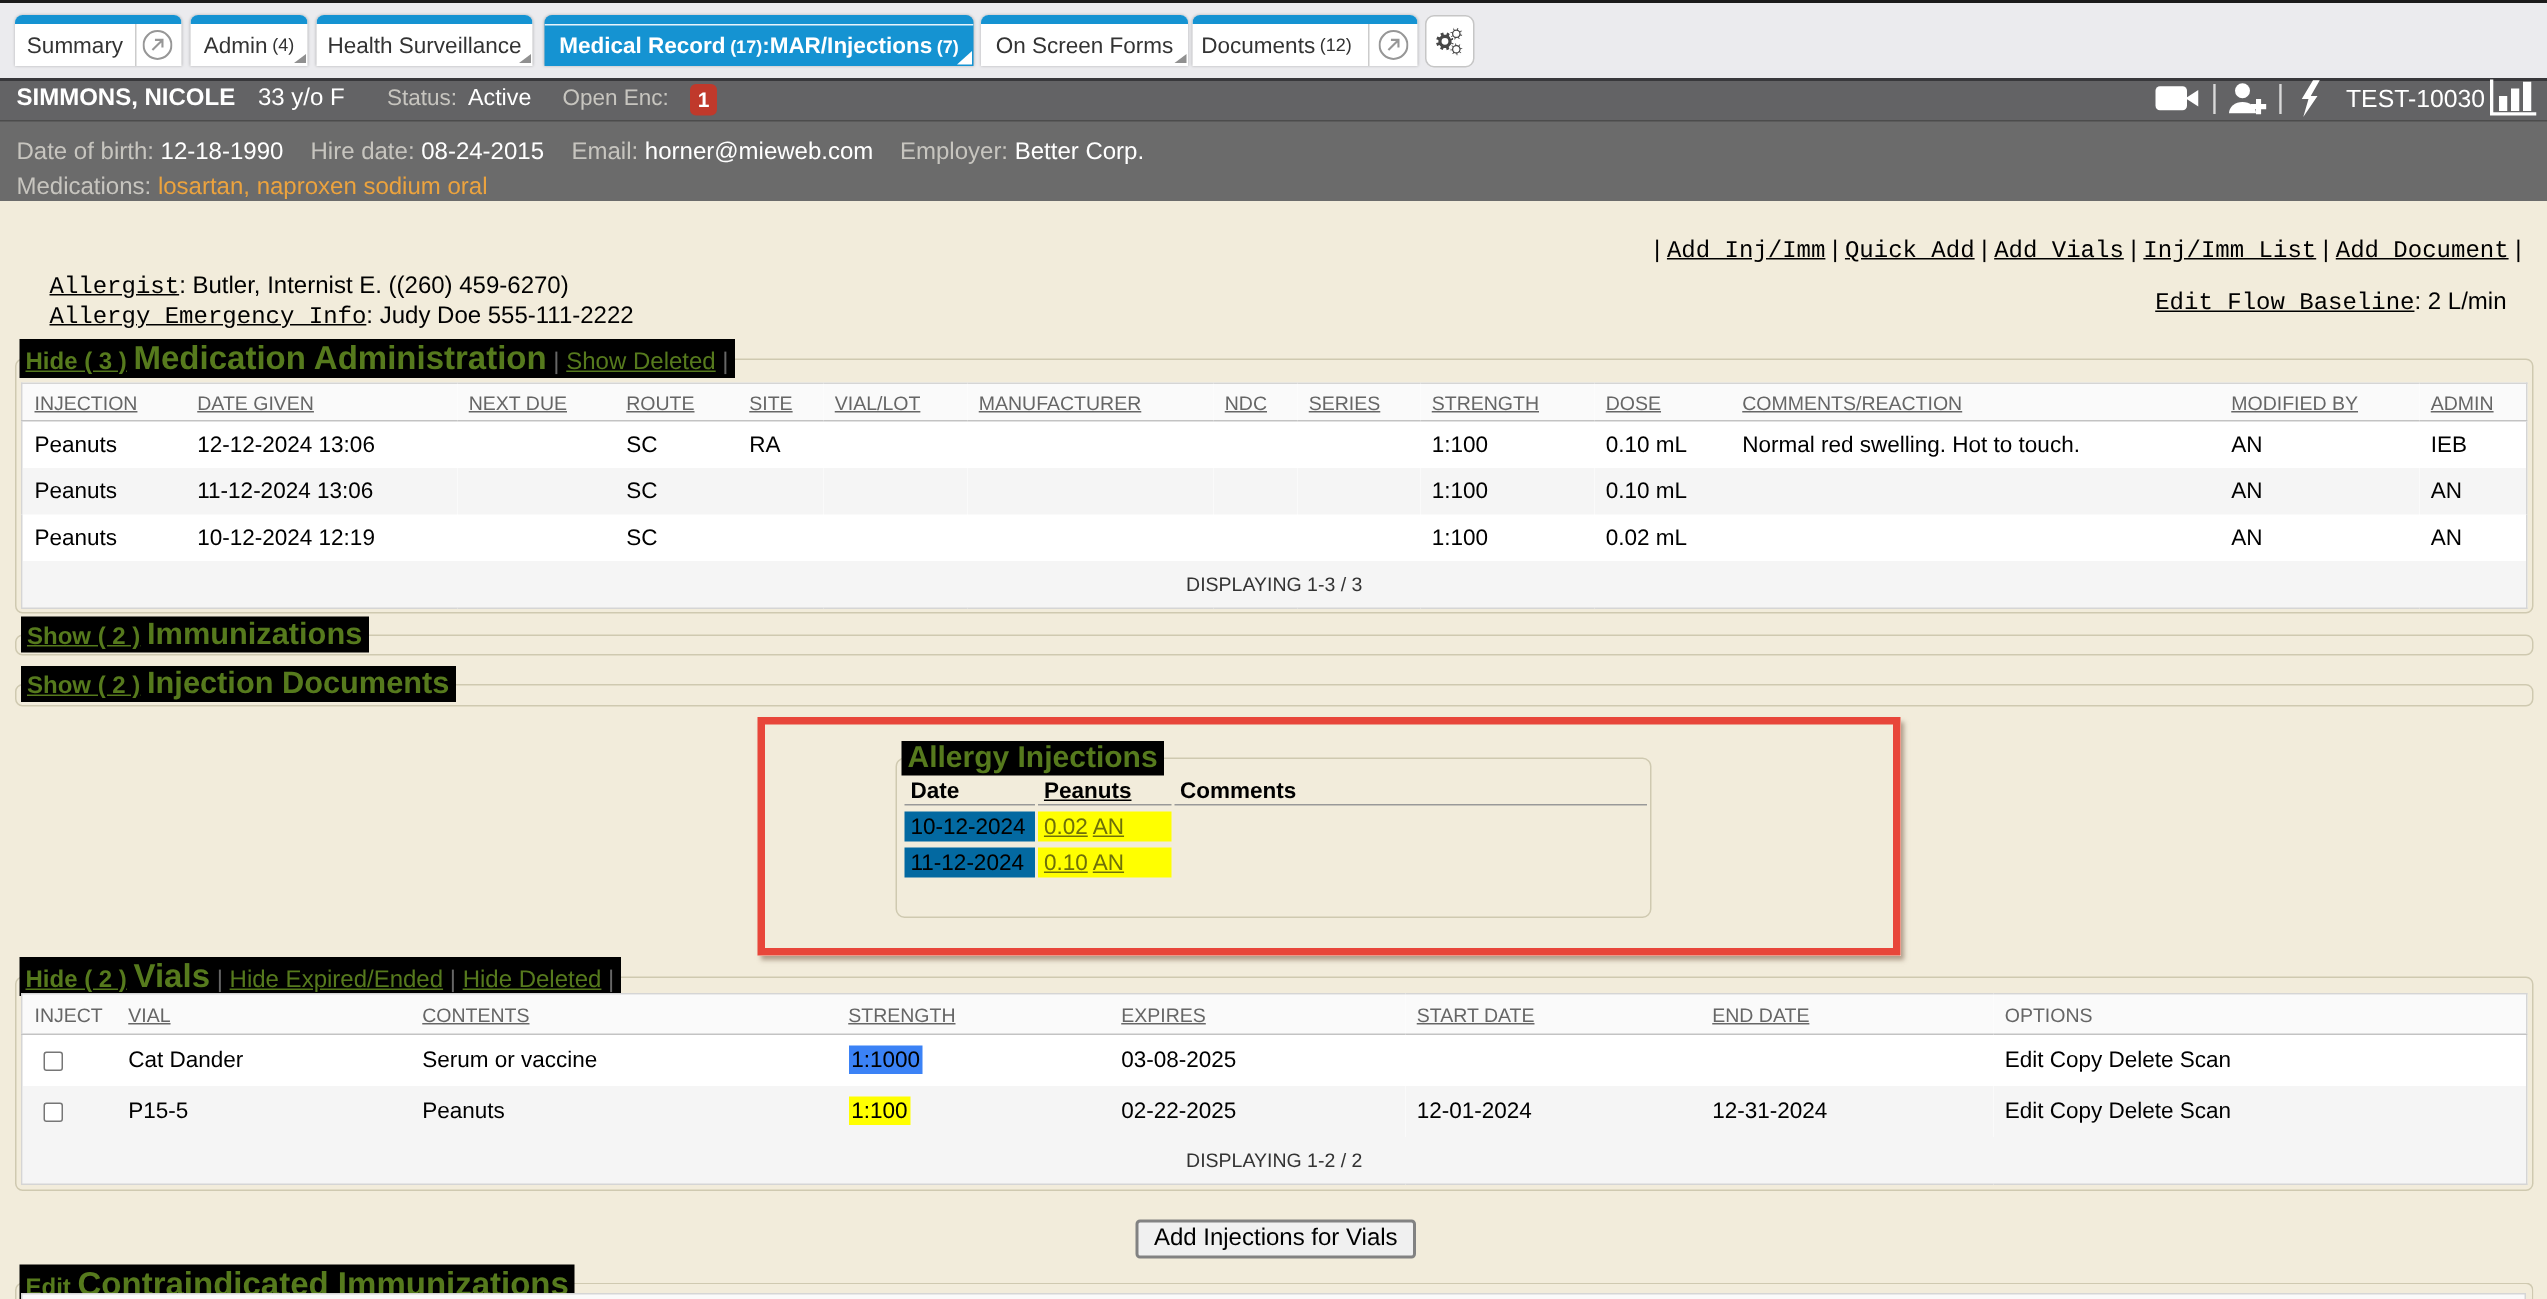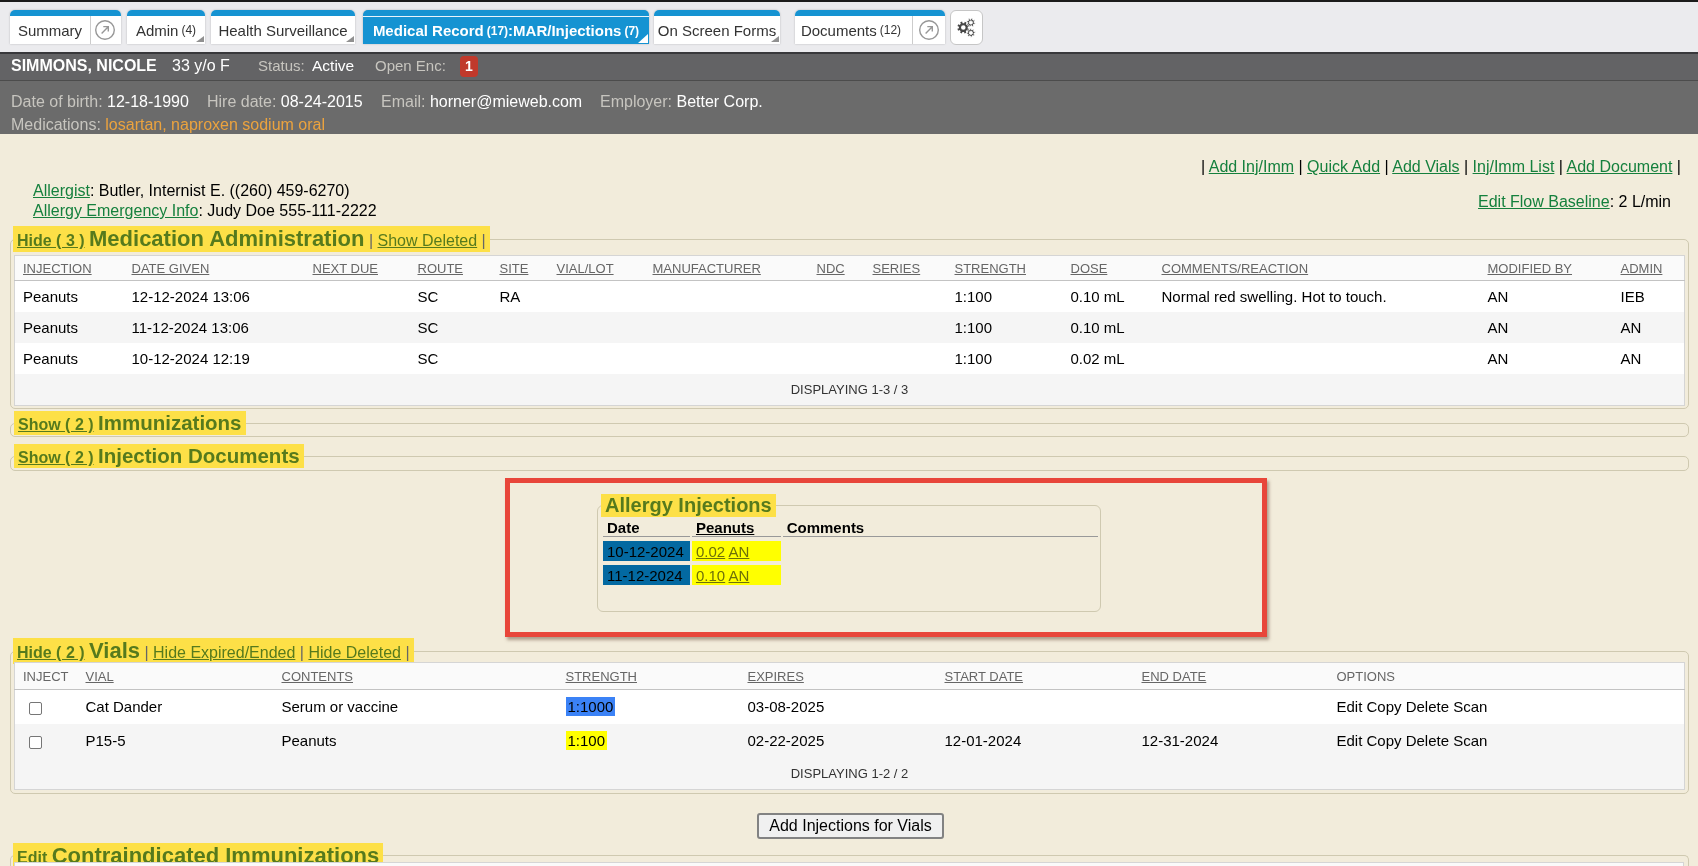--- a/index.html
+++ b/index.html
@@ -26,29 +26,29 @@
 #bar1 { position:absolute; left:0; top:52px; width:1698px; height:28px; box-shadow:inset 0 2px 0 #38383b; background:#636365; color:#fff; font-size:17px; }
 #bar1 .in { position:absolute; top:0; height:28px; line-height:28px; white-space:nowrap; }
 #bar2 { position:absolute; left:0; top:80px; width:1698px; height:54px; background:#6b6b6b; border-top:1px solid #4c4c4c; font-size:16px; }
 #bar2 .ln { position:absolute; left:11px; white-space:nowrap; color:#fff; }
 .glabel { color:#c7c5bf; }
 .redbadge { background:#c0392b; color:#fff !important; font-weight:bold; font-size:14px; width:18px; height:21px !important; line-height:21px !important; text-align:center; border-radius:4px; }
 .medlink { color:#eca33e; }
 
 
 #content { position:absolute; left:0; top:134px; width:1698px; height:732px; background:#f2ecdb; }
-.blk { color:#15803d; text-decoration:underline; }
+.blk { color:#000000; text-decoration:underline;font-family:Liberation Mono, monospace; }
 .green { color:#567a1d; }
 .glink { color:#567a1d; text-decoration:underline; font-weight:bold; font-size:16px; }
 .sectitle { color:#567a1d; font-weight:bold; font-size:22px; }
 .pipe { color:#666; font-weight:normal; font-size:16px; }
 
 
 .fs { position:absolute; border:1px solid #cfc9b0; border-radius:5px; }
-.fs .legend { position:absolute; background:#fde047; padding:0 4px; white-space:nowrap; }
+.fs .legend { position:absolute; background:#000000; padding:0 4px; white-space:nowrap; }
 
 
 table.data { border-collapse:collapse; table-layout:fixed; background:#fff; border:1px solid #d5d5d5; font-size:15px; color:#000; }
 table.data th { font-size:13px; color:#666; font-weight:normal; text-align:left; padding:0 0 0 8px; border-bottom:1px solid #c3c3c3; background:#fafafa; white-space:nowrap; overflow:hidden; }
 table.data th span { text-decoration:underline; }
 table.data td { padding:0 0 0 8px; white-space:nowrap; overflow:hidden; }
 table.data tr.alt td { background:#f5f5f5; }
 table.data tr.foot td { background:#f5f5f5; text-align:center; font-size:13px; color:#333; padding:0; }
 .hl-yellow { background:#ffff00; padding:1px 2px; }
 .hl-blue { background:#3b82f6; padding:1px 2px; }
@@ -89,21 +89,21 @@
   <div class="tab" style="left:211px; width:144px;">
     <div class="blue"></div>
     <div class="lbl">Health Surveillance</div>
     <div class="fold"></div>
   </div>
   <div class="tab active" style="left:363px; width:286px;">
     <div style="position:absolute; left:0; right:0; top:6px; height:1px; background:rgba(255,255,255,0.9);"></div>
     <div class="lbl">Medical Record <span class="cnt">(17)</span>:MAR/Injections <span class="cnt">(7)</span></div>
     <div class="fold"></div>
   </div>
-  <div class="tab" style="left:654px; width:126px;">
+  <div class="tab" style="left:654px; width:138px;">
     <div class="blue"></div>
     <div class="lbl">On Screen Forms</div>
     <div class="fold"></div>
   </div>
   <div class="tab" style="left:795px; width:150px;">
     <div class="blue"></div>
     <div class="lbl" style="right:38px;">Documents <span class="cnt">(12)</span></div>
     <div class="tabdivider" style="left:117px;"></div>
     <svg class="circArr" style="left:124px; margin-top:-7px;" viewBox="0 0 20 20">
         <circle cx="10" cy="10" r="9.3" fill="none" stroke="#979797" stroke-width="1.4"></circle>
@@ -119,20 +119,41 @@
   </div>
 </div>
 
 <div id="bar1">
   <div class="in" style="left:11px; font-weight:bold; font-size:16px;">SIMMONS, NICOLE</div>
   <div class="in" style="left:172px; font-size:16px;">33 y/o F</div>
   <div class="in" style="left:258px; font-size:15px;"><span class="glabel">Status:</span></div>
     <div class="in" style="left:312px; font-size:15.5px;">Active</div>
   <div class="in" style="left:375px; font-size:15px;"><span class="glabel">Open Enc:</span></div>
     <div class="in redbadge" style="left:460px; top:3.5px;">1</div>
+  <div class="in" style="right:7px; top:0;">
+    <svg width="265" height="28" viewBox="0 0 265 28">
+      <g fill="#fff">
+        <rect x="11" y="5.5" width="21" height="16" rx="3"></rect>
+        <path d="M31 13.5 l8.5-5.5 v11 z"></path>
+        <rect x="49.5" y="4" width="1.6" height="20" fill="#d9d9d9"></rect>
+        <circle cx="69" cy="8.5" r="5"></circle>
+        <path d="M60 23.5 a9 7.5 0 0 1 18 0 z"></path>
+        <path d="M78 14 h3.4 v3.4 h3.4 v3.4 h-3.4 v3.4 h-3.4 v-3.4 h-3.4 v-3.4 h3.4 z"></path>
+        <rect x="93.5" y="4" width="1.6" height="20" fill="#d9d9d9"></rect>
+        <path d="M116 1.5 l-7.5 12.5 h4.5 l-3.5 12 9.5-14 h-4.5 l6-10.5 z"></path>
+      </g>
+      <text x="138" y="19.5" fill="#fff" font-size="16.5" font-family="Liberation Sans">TEST-10030</text>
+      <g fill="#fff">
+        <rect x="240" y="12" width="5.5" height="10"></rect>
+        <rect x="248" y="7" width="5.5" height="15"></rect>
+        <rect x="256" y="2.5" width="5.5" height="19.5"></rect>
+        <path d="M234 1 h2.2 v21.8 h28.8 v2.2 h-31 z"></path>
+      </g>
+    </svg>
+  </div>
 </div>
 <div id="bar2">
   <div class="ln" style="top:12px; left:11px;"><span class="glabel">Date of birth:</span> 12-18-1990</div>
     <div class="ln" style="top:12px; left:207px;"><span class="glabel">Hire date:</span> 08-24-2015</div>
     <div class="ln" style="top:12px; left:381px;"><span class="glabel">Email:</span> horner@mieweb.com</div>
     <div class="ln" style="top:12px; left:600px;"><span class="glabel">Employer:</span> Better Corp.</div>
   <div class="ln" style="top:35px; left:11px;"><span class="glabel">Medications:</span> <span class="medlink">losartan</span><span class="medlink">,</span> <span class="medlink">naproxen sodium oral</span></div>
 </div>
 
 <div id="content">

